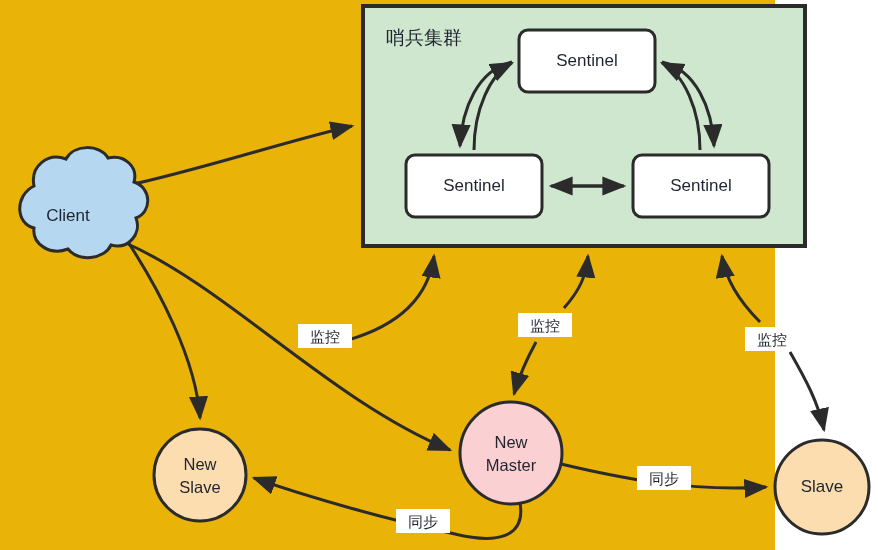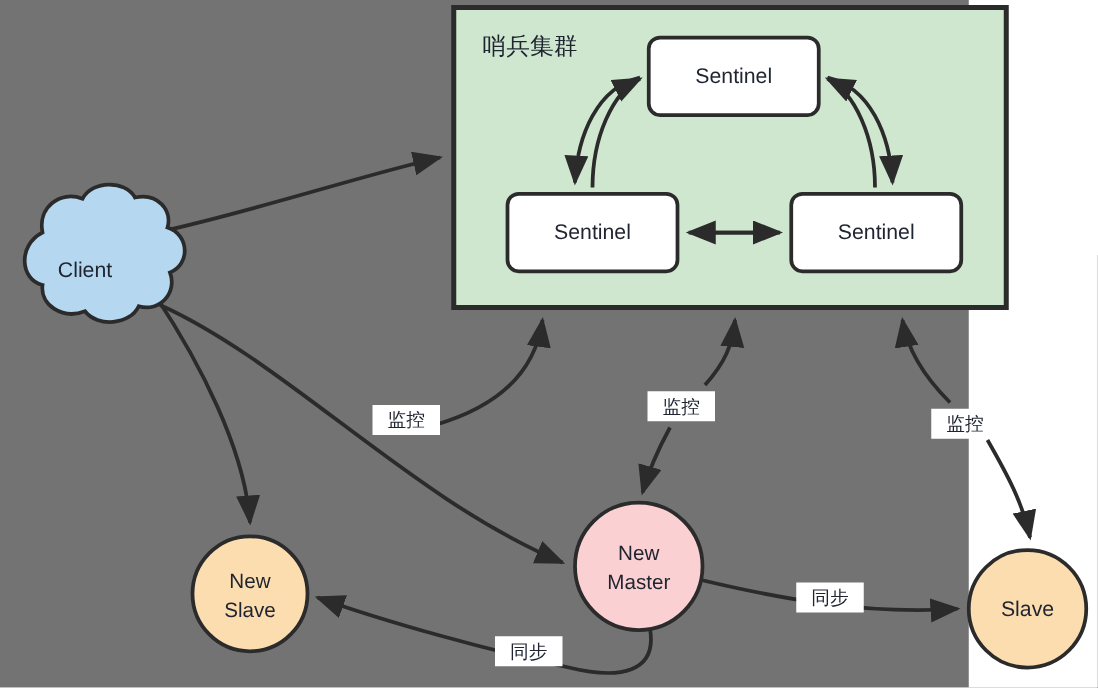--- a/index.html
+++ b/index.html
@@ -10,21 +10,21 @@
   body {
     width: 878px;
     height: 550px;
     font-family: "Liberation Sans", "DejaVu Sans", sans-serif;
     overflow: hidden;
   }
   #diagram-root {
     position: relative;
     width: 775px;
     height: 550px;
-    background: #737373;
+    background: #eab308;
   }
   svg.diagram {
     display: block;
     width: 878px;
     height: 550px;
   }
   .node-label {
     font-family: "Liberation Sans", "DejaVu Sans", sans-serif;
     font-size: 17px;
     fill: #1f2430;

